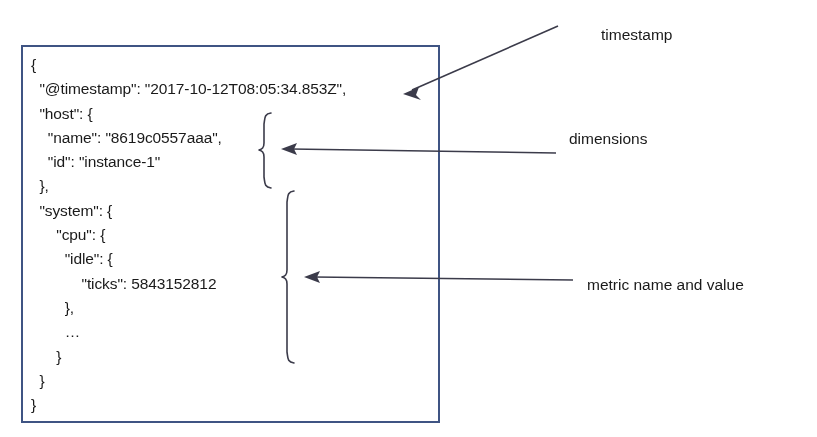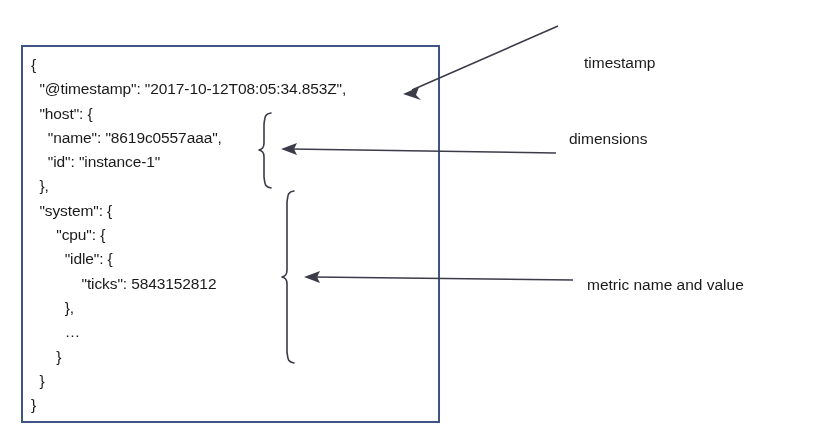--- a/index.html
+++ b/index.html
@@ -42,21 +42,21 @@
   }
 
   
   .annot-label {
     position: absolute;
     font-family: "Liberation Sans", sans-serif;
     font-size: 15.5px;
     color: #1a1a1a;
     white-space: nowrap;
   }
-  #label-timestamp { left: 584px; top: 26px; margin-top: 28px; }
+  #label-timestamp { left: 601px; top: 26px; }
   #label-dimensions { left: 569px; top: 130px; }
   #label-metric   { left: 587px; top: 276px; text-align: center; }
 
   
   #overlay {
     position: absolute;
     left: 0;
     top: 0;
     width: 817px;
     height: 437px;

